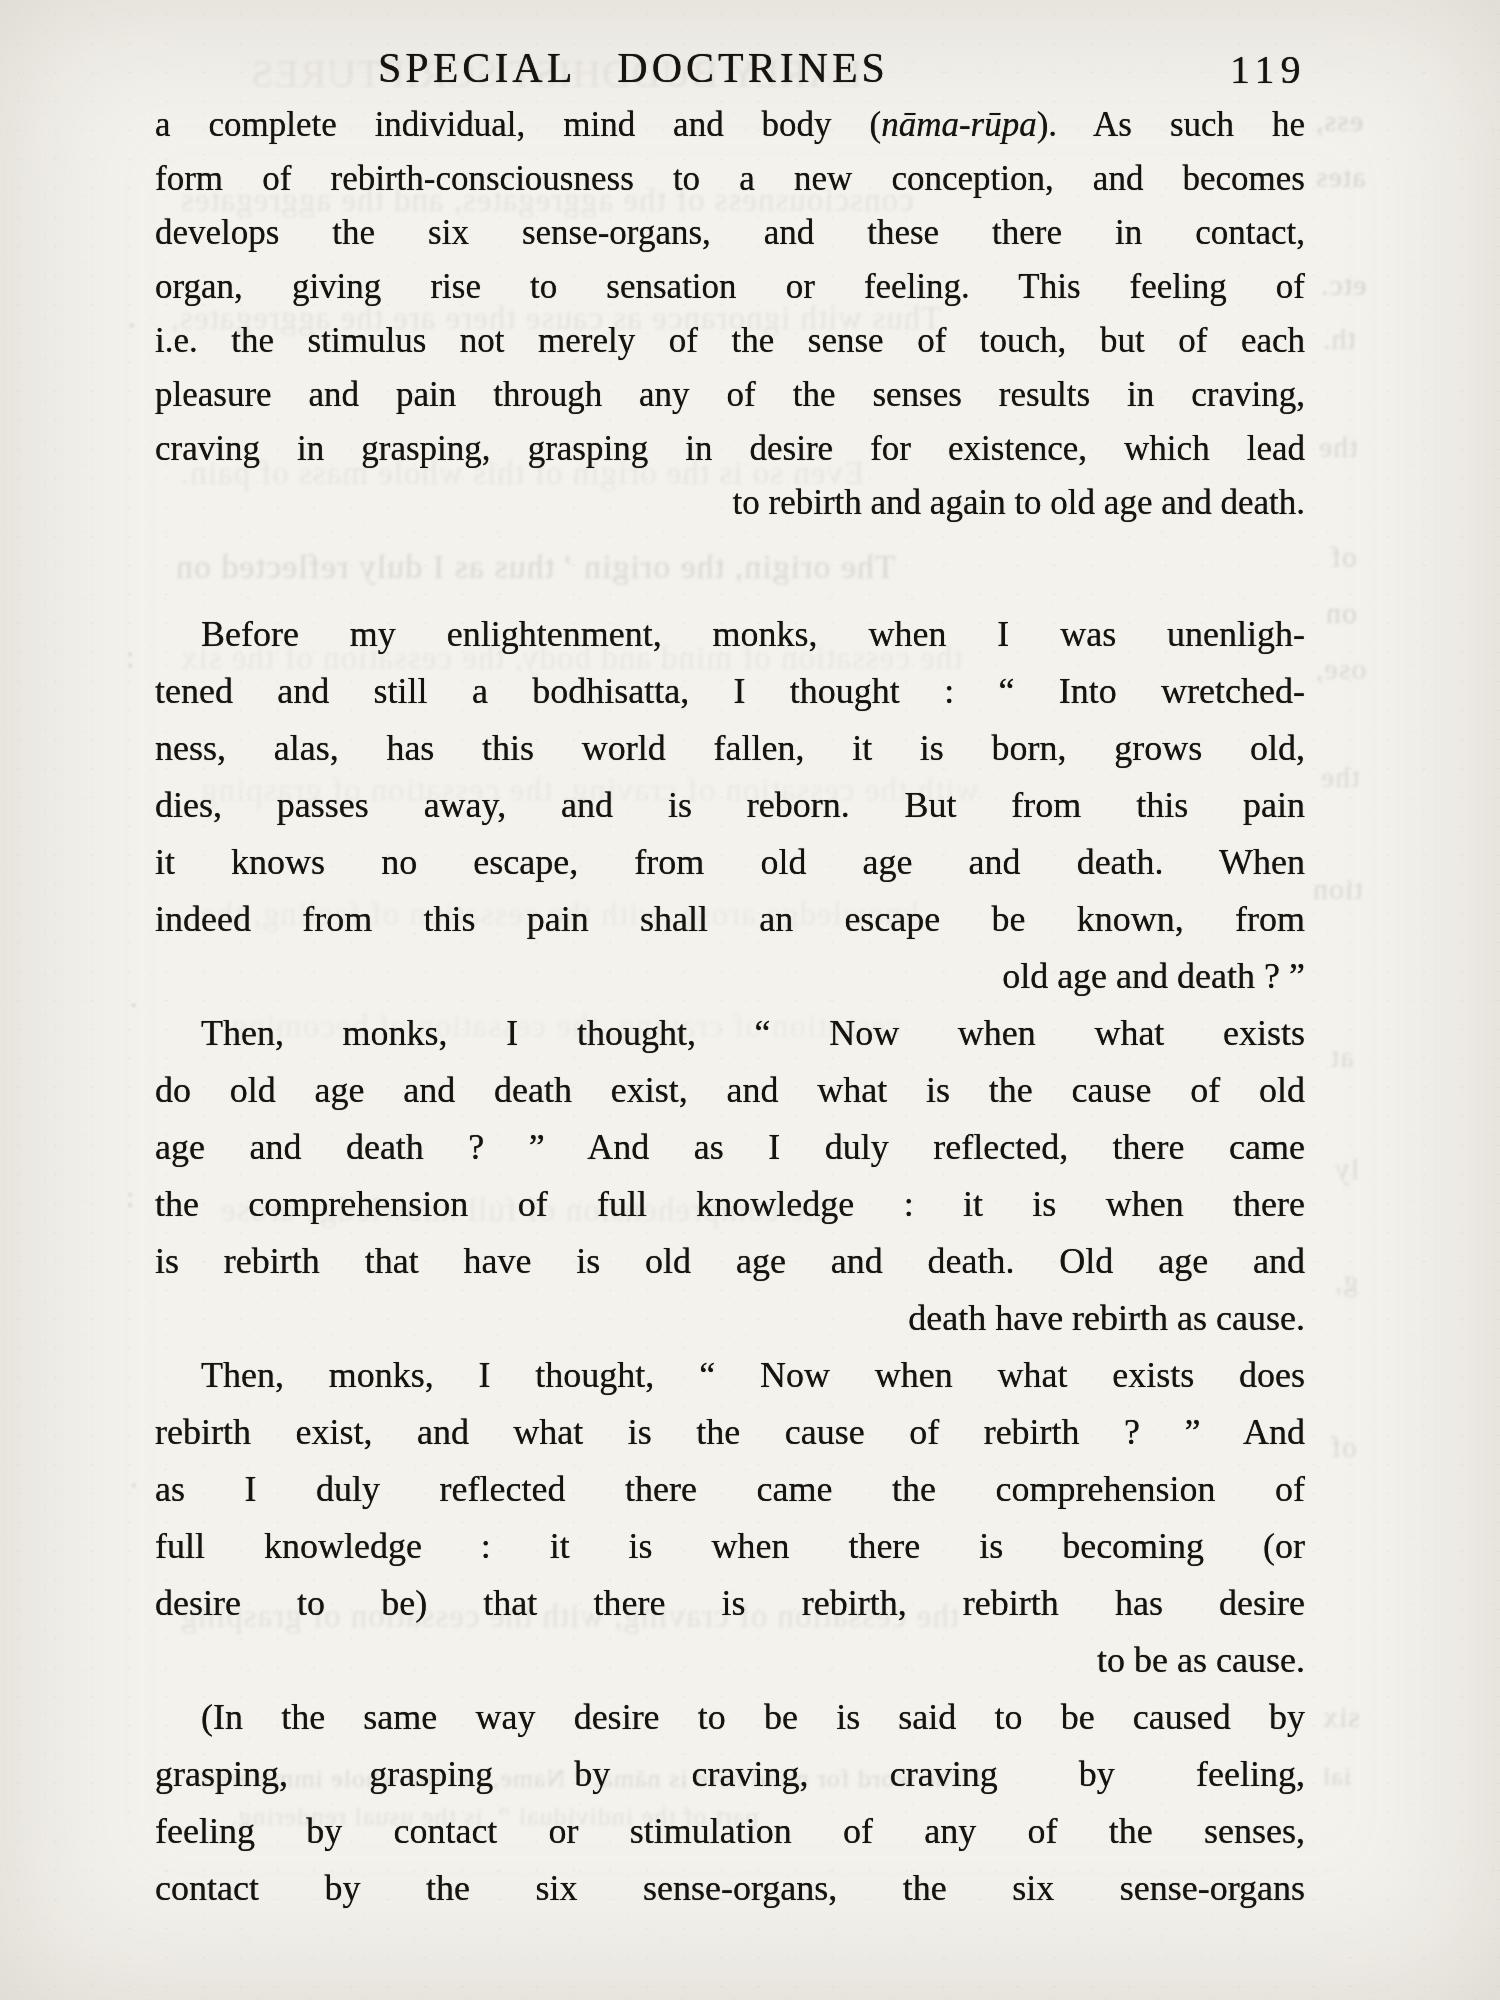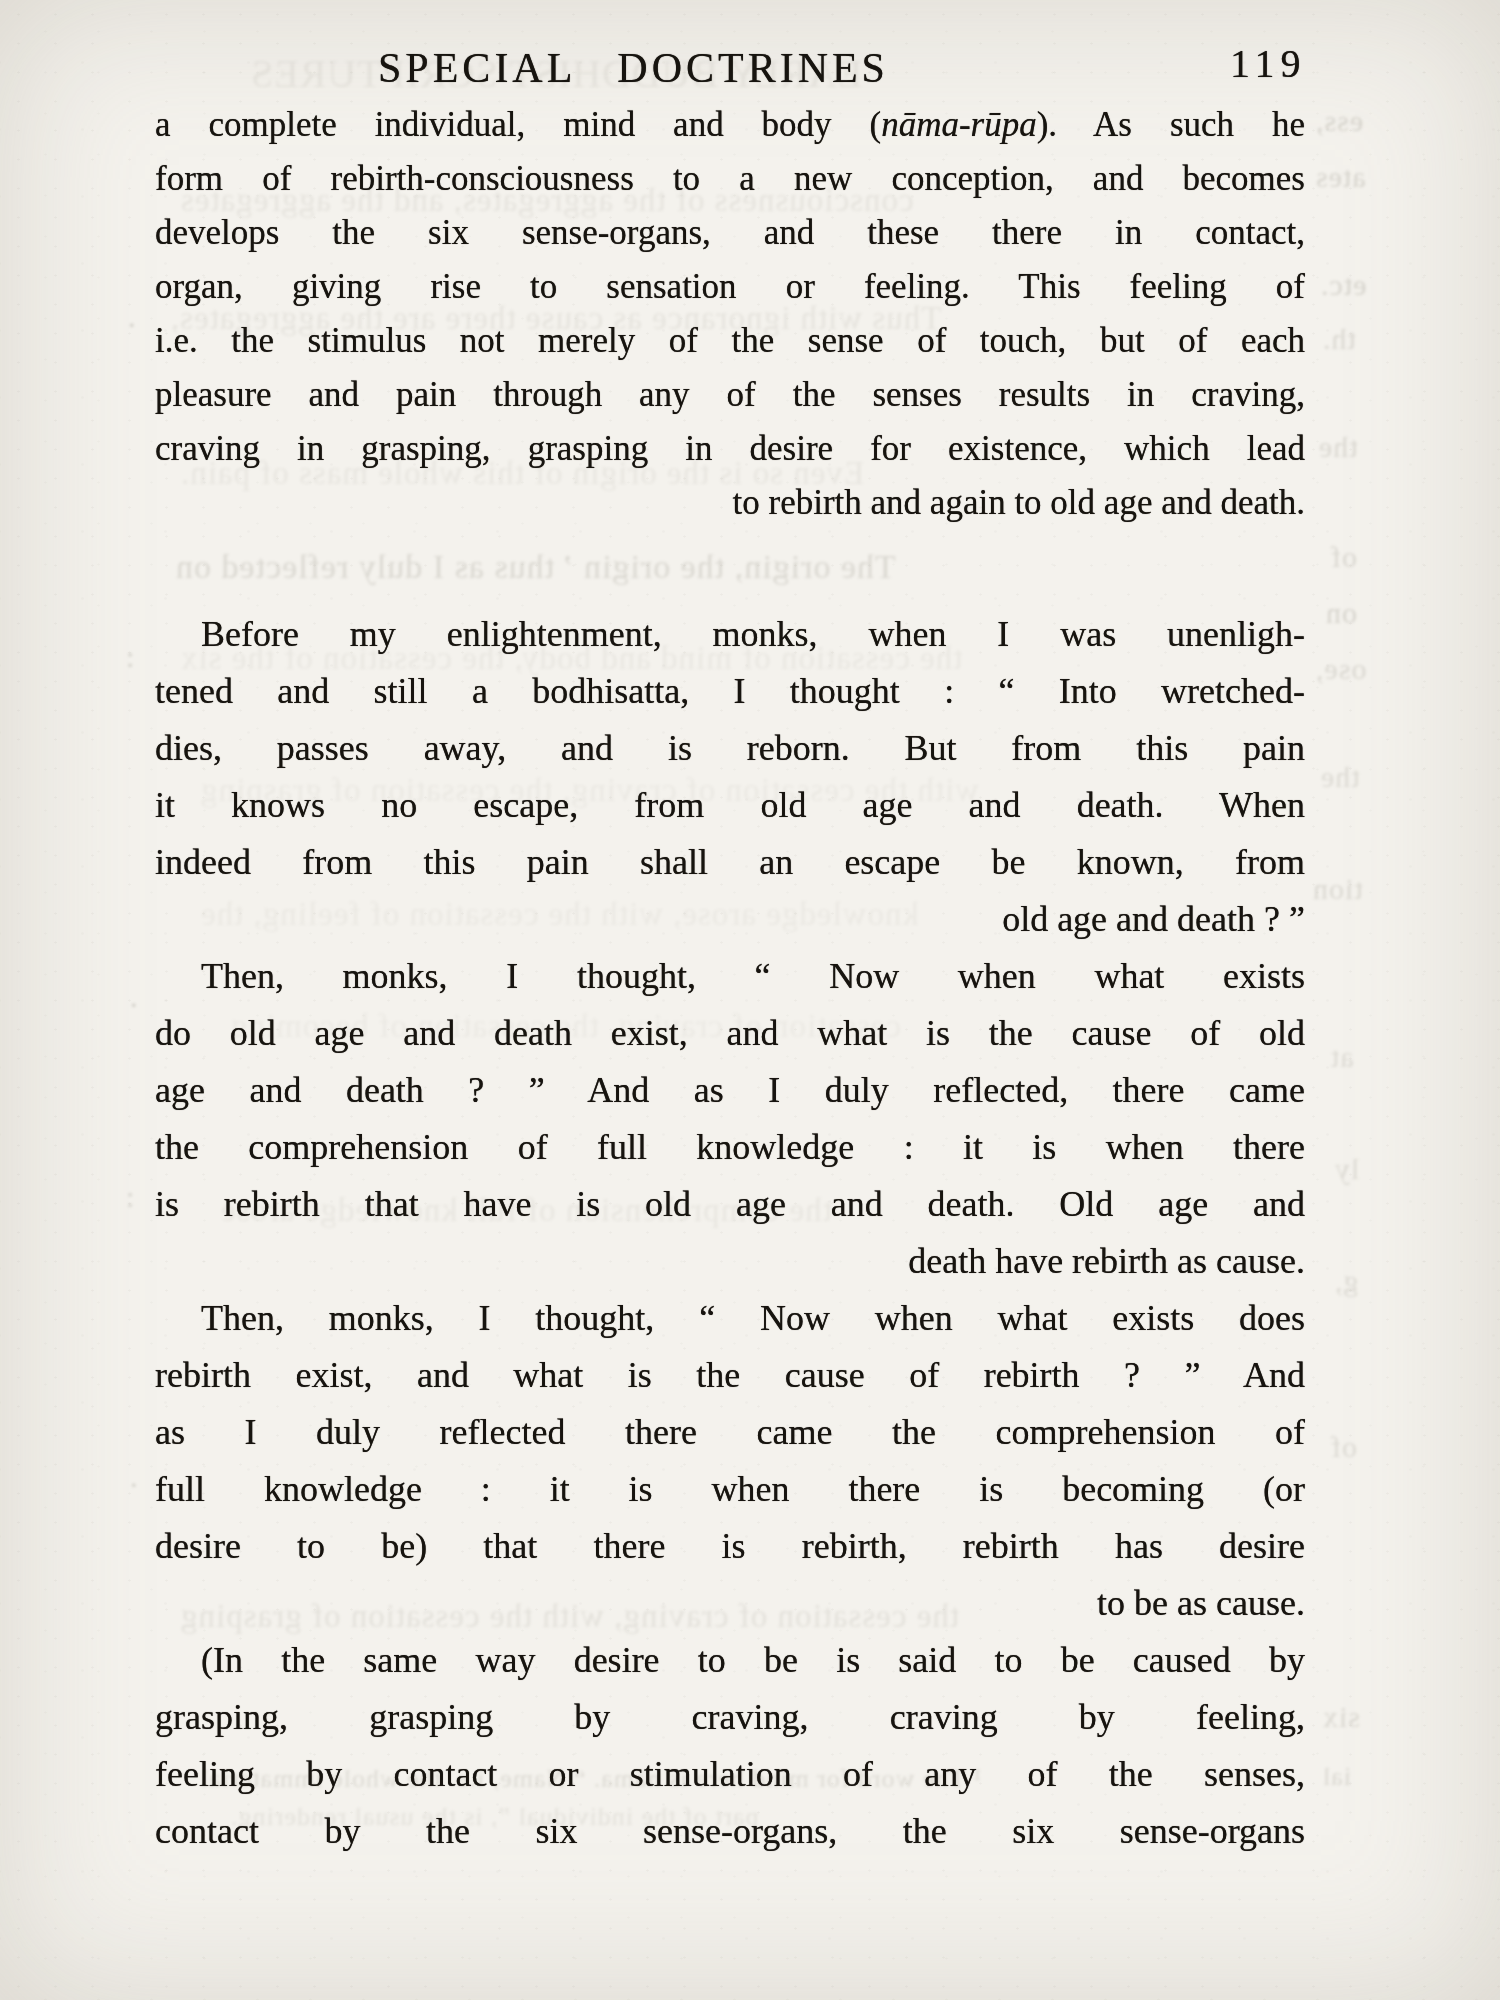--- a/index.html
+++ b/index.html
@@ -35,21 +35,21 @@
     letter-spacing:1px;
   }
   .bleed span.mirrored { transform:scaleX(-1); }
 
   .header-title {
     position:absolute; top:44px; left:378px;
     font-size:42px; letter-spacing:4px; word-spacing:28px;
     text-shadow:0 0 0.8px rgba(23,20,15,.9);
   }
   .page-number {
-    position:absolute; top:40px; left:1230px;
+    position:absolute; top:46px; left:1230px;
     font-size:40px; letter-spacing:6px;
     text-shadow:0 0 0.8px rgba(23,20,15,.9);
   }
 
   .text-column {
     position:absolute; left:155px; top:98px; width:1150px;
     font-size:36px;
     text-shadow:0 0 0.7px rgba(23,20,15,.85);
   }
   .para { line-height:57px; }
@@ -112,20 +112,21 @@
         <div class="line justified"><span>develops the six sense-organs, and these there in contact,</span></div>
         <div class="line justified"><span>organ, giving rise to sensation or feeling.  This feeling of</span></div>
         <div class="line justified"><span>i.e. the stimulus not merely of the sense of touch, but of each</span></div>
         <div class="line justified"><span>pleasure and pain through any of the senses results in craving,</span></div>
         <div class="line justified"><span>craving in grasping, grasping in desire for existence, which lead</span></div>
         <div class="line"><span>to rebirth and again to old age and death.</span></div>
       </div>
       <div class="para">
         <div class="line justified indent"><span>Before my enlightenment, monks, when I was unenligh-</span></div>
         <div class="line justified"><span>tened and still a bodhisatta, I thought :  “ Into wretched-</span></div>
+        <div class="line justified"><span>ness, alas, has this world fallen, it is born, grows old,</span></div>
         <div class="line justified"><span>dies, passes away, and is reborn.  But from this pain</span></div>
         <div class="line justified"><span>it knows no escape, from old age and death.  When</span></div>
         <div class="line justified"><span>indeed from this pain shall an escape be known, from</span></div>
         <div class="line"><span>old age and death ? ”</span></div>
       </div>
       <div class="para">
         <div class="line justified indent"><span>Then, monks, I thought, “ Now when what exists</span></div>
         <div class="line justified"><span>do old age and death exist, and what is the cause of old</span></div>
         <div class="line justified"><span>age and death ? ”  And as I duly reflected, there came</span></div>
         <div class="line justified"><span>the comprehension of full knowledge :  it is when there</span></div>

